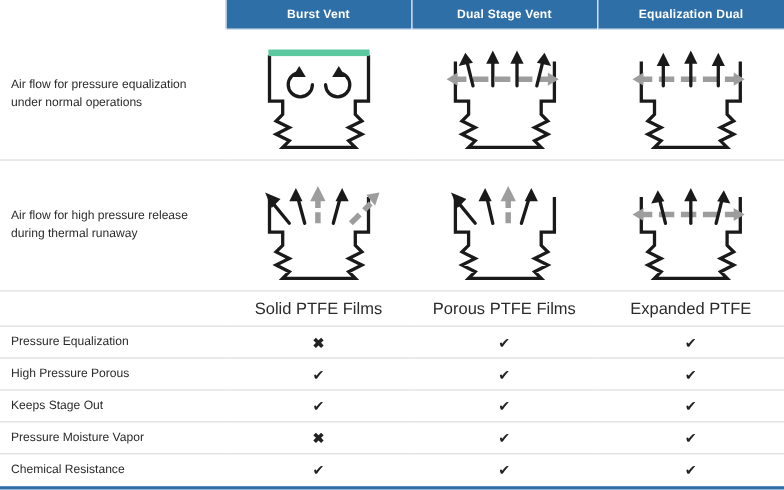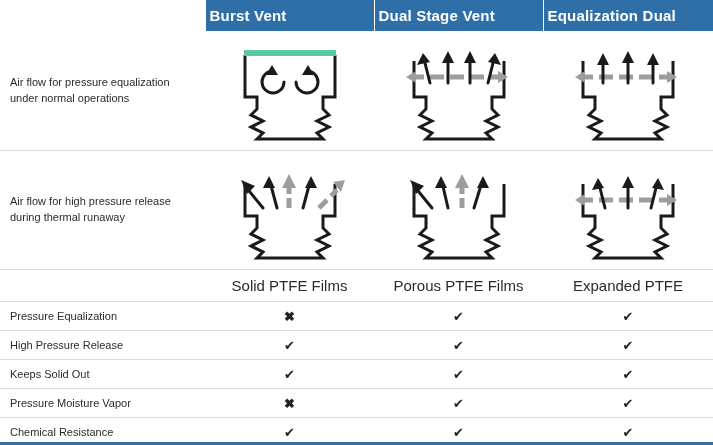--- a/index.html
+++ b/index.html
@@ -27,23 +27,23 @@
   }
   table.compare col.c0 { width: 205px; }
   table.compare col.c1 { width: 169px; }
   table.compare col.c2 { width: 169px; }
   table.compare col.c3 { width: 170px; }
 
   thead th {
     background: #2e6da4;
     background: #2f6fa8;
     color: #ffffff;
-    font-size: 15px;
+    font-size: 11px;
     font-weight: bold;
-    text-align: left;
+    text-align: center;
     padding: 7px 4px;
     border-right: 1px solid #ffffff;
     border-bottom: 1px solid #ffffff;
     letter-spacing: .2px;
   }
   thead th.corner {
     background: #ffffff;
     border-right: 1px solid #ffffff;
     border-bottom: 1px solid #ffffff;
   }
@@ -298,28 +298,28 @@
       </tr>
 
       <tr class="feature">
         <td class="label-cell">Pressure Equalization</td>
         <td class="value-cell mark-no">✖</td>
         <td class="value-cell mark-yes">✔</td>
         <td class="value-cell mark-yes">✔</td>
       </tr>
 
       <tr class="feature">
-        <td class="label-cell">High Pressure Release</td>
-        <td class="value-cell mark-yes">✔</td>
-        <td class="value-cell mark-yes">✔</td>
-        <td class="value-cell mark-yes">✔</td>
-      </tr>
-
-      <tr class="feature">
-        <td class="label-cell">Keeps Solid Out</td>
+        <td class="label-cell">High Pressure Porous</td>
+        <td class="value-cell mark-yes">✔</td>
+        <td class="value-cell mark-yes">✔</td>
+        <td class="value-cell mark-yes">✔</td>
+      </tr>
+
+      <tr class="feature">
+        <td class="label-cell">Keeps Stage Out</td>
         <td class="value-cell mark-yes">✔</td>
         <td class="value-cell mark-yes">✔</td>
         <td class="value-cell mark-yes">✔</td>
       </tr>
 
       <tr class="feature">
         <td class="label-cell">Pressure Moisture Vapor</td>
         <td class="value-cell mark-no">✖</td>
         <td class="value-cell mark-yes">✔</td>
         <td class="value-cell mark-yes">✔</td>

